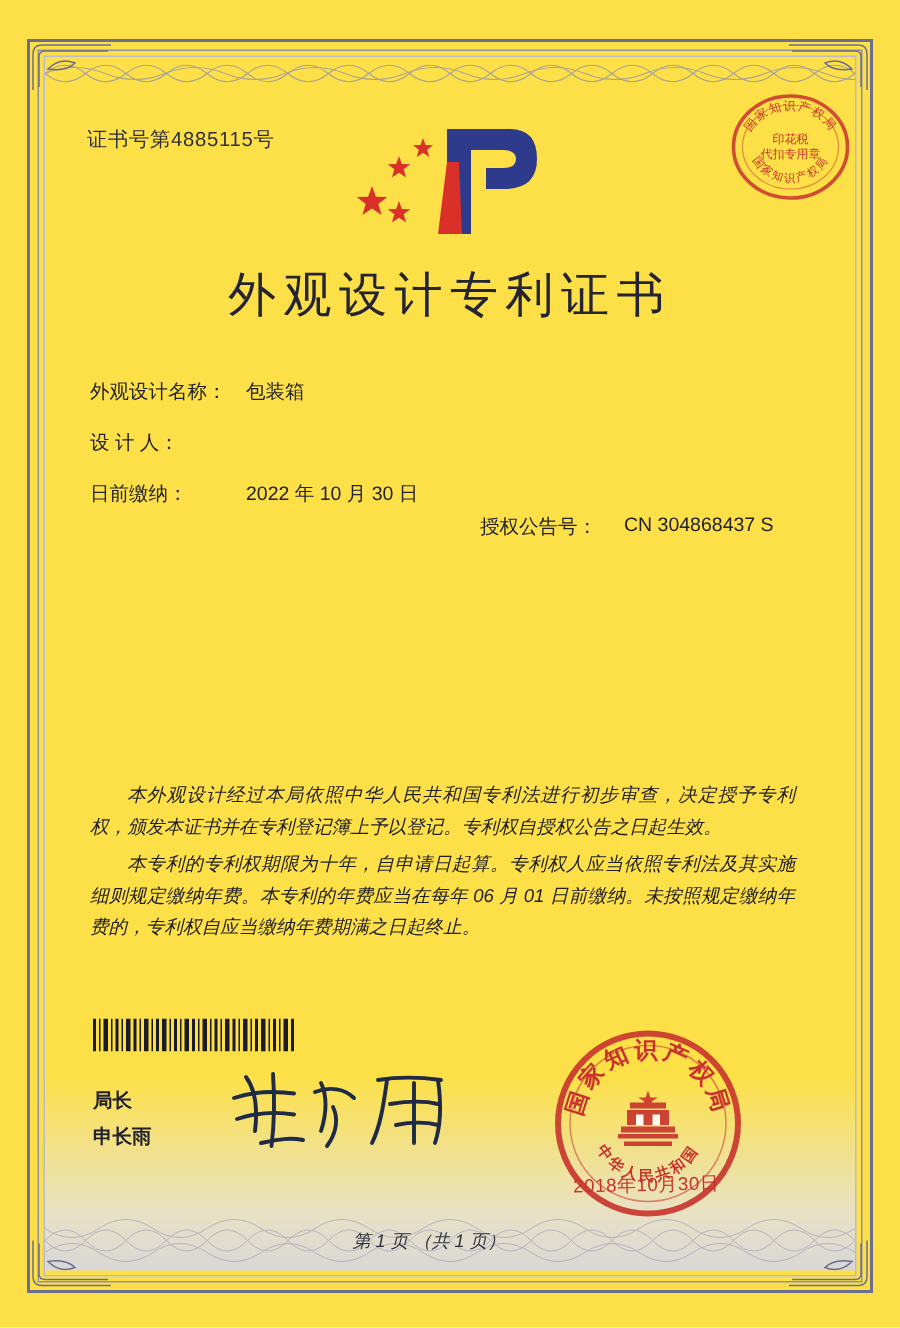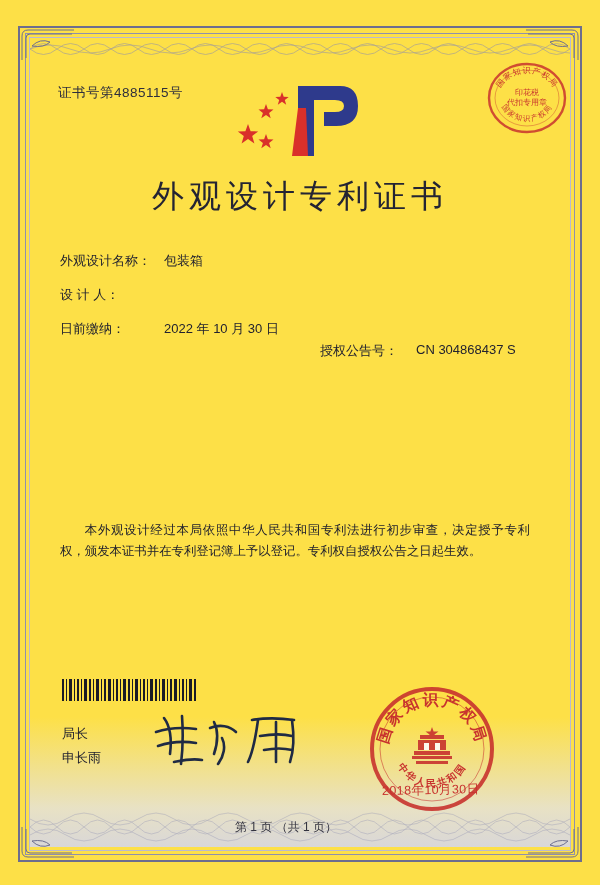--- a/index.html
+++ b/index.html
@@ -164,39 +164,41 @@
     top: 520px;
     width: 482px;
     font-size: 12.4px;
     line-height: 21px;
     color: #20202d;
     text-align: justify;
   }
   .body-text p {
     margin: 0 12px 4px 0;
     text-indent: 2em;
+    font-style: italic;
   }
 
   
   .barcode {
     position: absolute;
     left: 62px;
     top: 679px;
     width: 136px;
     height: 22px;
   }
 
   
   .director {
     position: absolute;
     left: 62px;
     top: 722px;
     font-size: 13px;
     line-height: 24px;
     color: #22222f;
+    font-weight: bold;
   }
   .signature {
     position: absolute;
     left: 152px;
     top: 708px;
     width: 180px;
     height: 64px;
   }
 
   
@@ -226,20 +228,21 @@
 
   
   .footer {
     position: absolute;
     left: 0;
     bottom: 49px;
     width: 572px;
     text-align: center;
     font-size: 12px;
     color: #33333f;
+    font-style: italic;
   }
 </style>
 </head>
 <body>
 
 <div class="page">
 
   <div class="bottom-wash"></div>
 
   <div class="frame-outer"></div>
@@ -335,20 +338,21 @@
     <div class="frow two">
       <span class="flabel">日前缴纳：</span><span class="fvalue">2022 年 10 月 30 日</span>
       <span class="pub-no">
         <span class="flabel">授权公告号：</span><span class="fvalue">CN 304868437 S</span>
       </span>
     </div>
   </div>
 
   <div class="body-text">
     <p>本外观设计经过本局依照中华人民共和国专利法进行初步审查，决定授予专利权，颁发本证书并在专利登记簿上予以登记。专利权自授权公告之日起生效。</p>
+    <p>本专利的专利权期限为十年，自申请日起算。专利权人应当依照专利法及其实施细则规定缴纳年费。本专利的年费应当在每年 06 月 01 日前缴纳。未按照规定缴纳年费的，专利权自应当缴纳年费期满之日起终止。</p>
   </div>
 
   <div class="barcode">
     <svg width="136" height="22" viewBox="0 0 136 22">
       <g fill="#1b1b26">
         <rect x="0" y="0" width="2" height="22"></rect>
           <rect x="4" y="0" width="1" height="22"></rect>
         <rect x="7" y="0" width="3" height="22"></rect>
           <rect x="12" y="0" width="1" height="22"></rect>
         <rect x="15" y="0" width="2" height="22"></rect>

